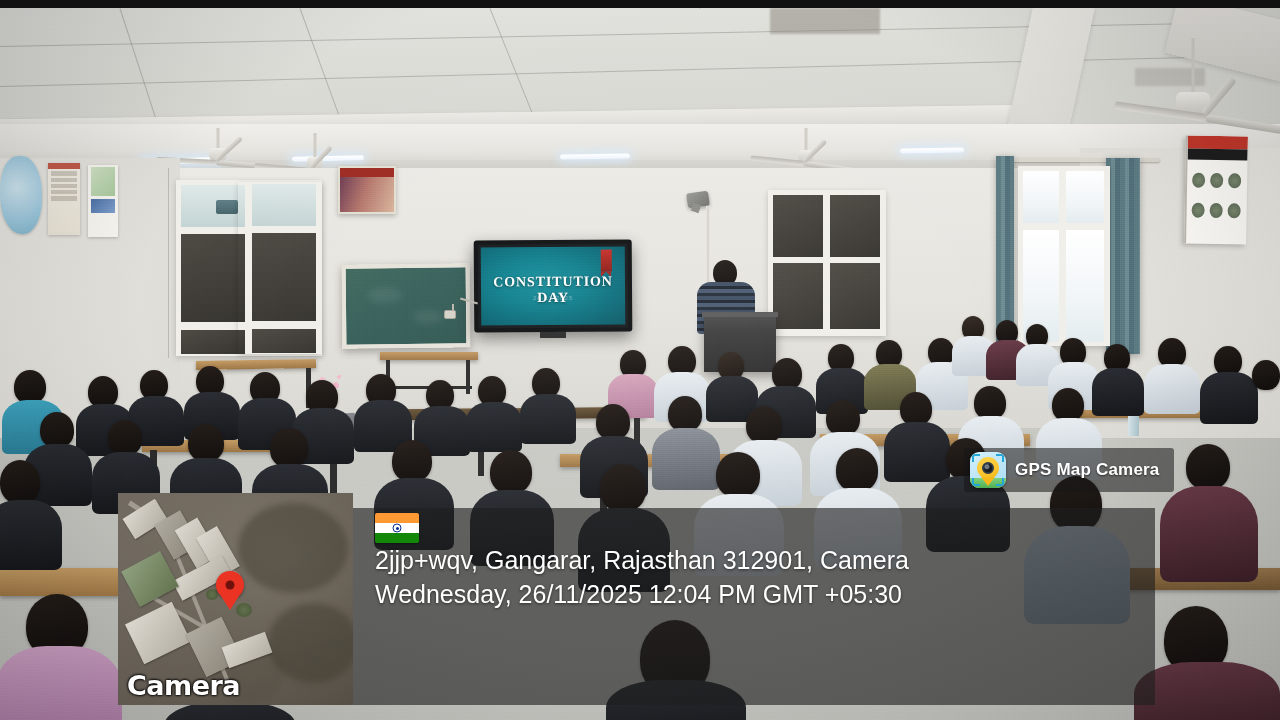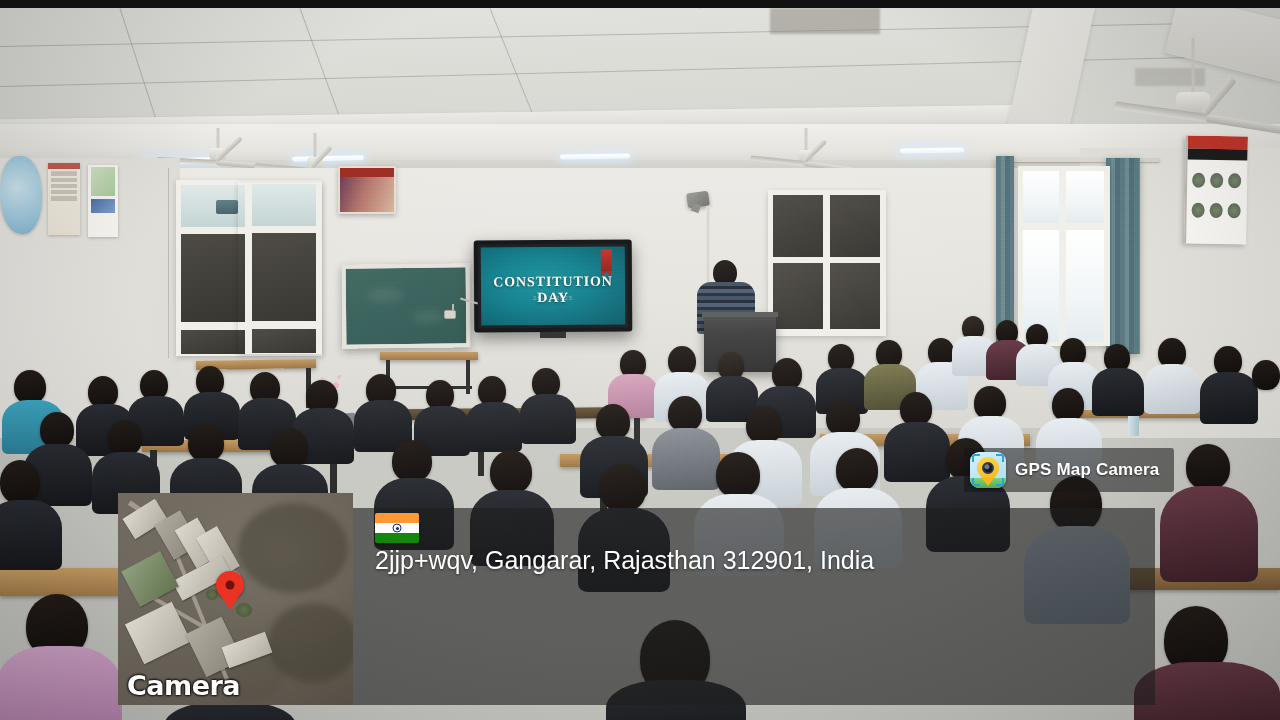--- a/index.html
+++ b/index.html
@@ -722,16 +722,17 @@
       </div>
     <div class="map-google">Camera</div>
   </div>
 
   <div class="gps-text">
     <div class="gps-line1">
       <span class="flag">
           <span class="chakra"></span>
         </span>
     </div>
-    <div class="gps-line">2jjp+wqv, Gangarar, Rajasthan 312901, India</div>
+    <div class="gps-line">2jjp+wqv, Gangarar, Rajasthan 312901, Camera</div>
+    <div class="gps-line">Wednesday, 26/11/2025 12:04 PM GMT +05:30</div>
   </div>
 
 </div>
 
 </body></html>

